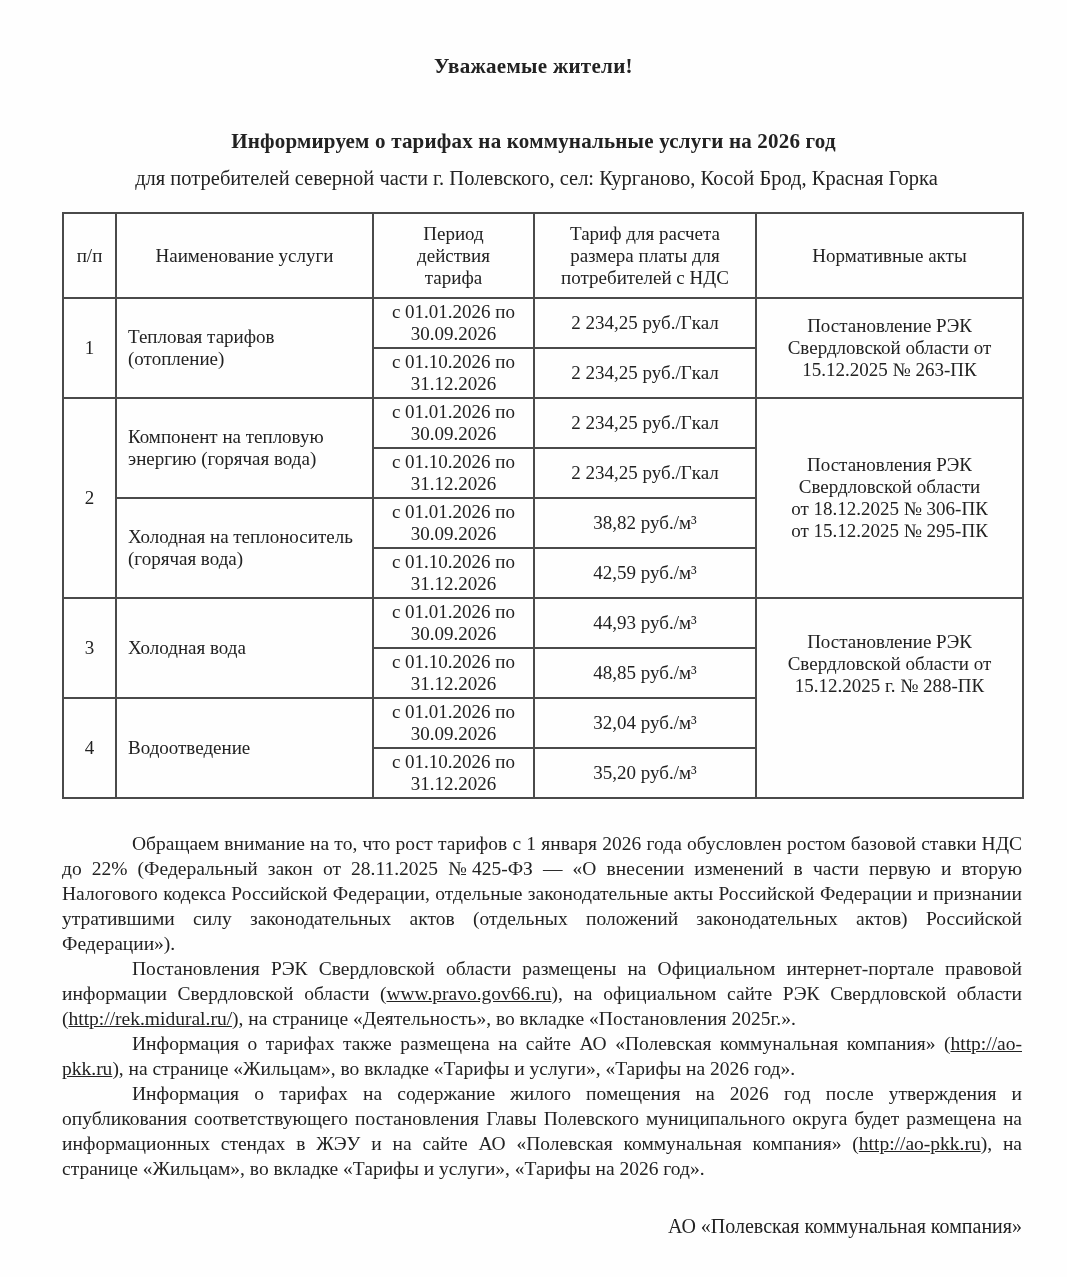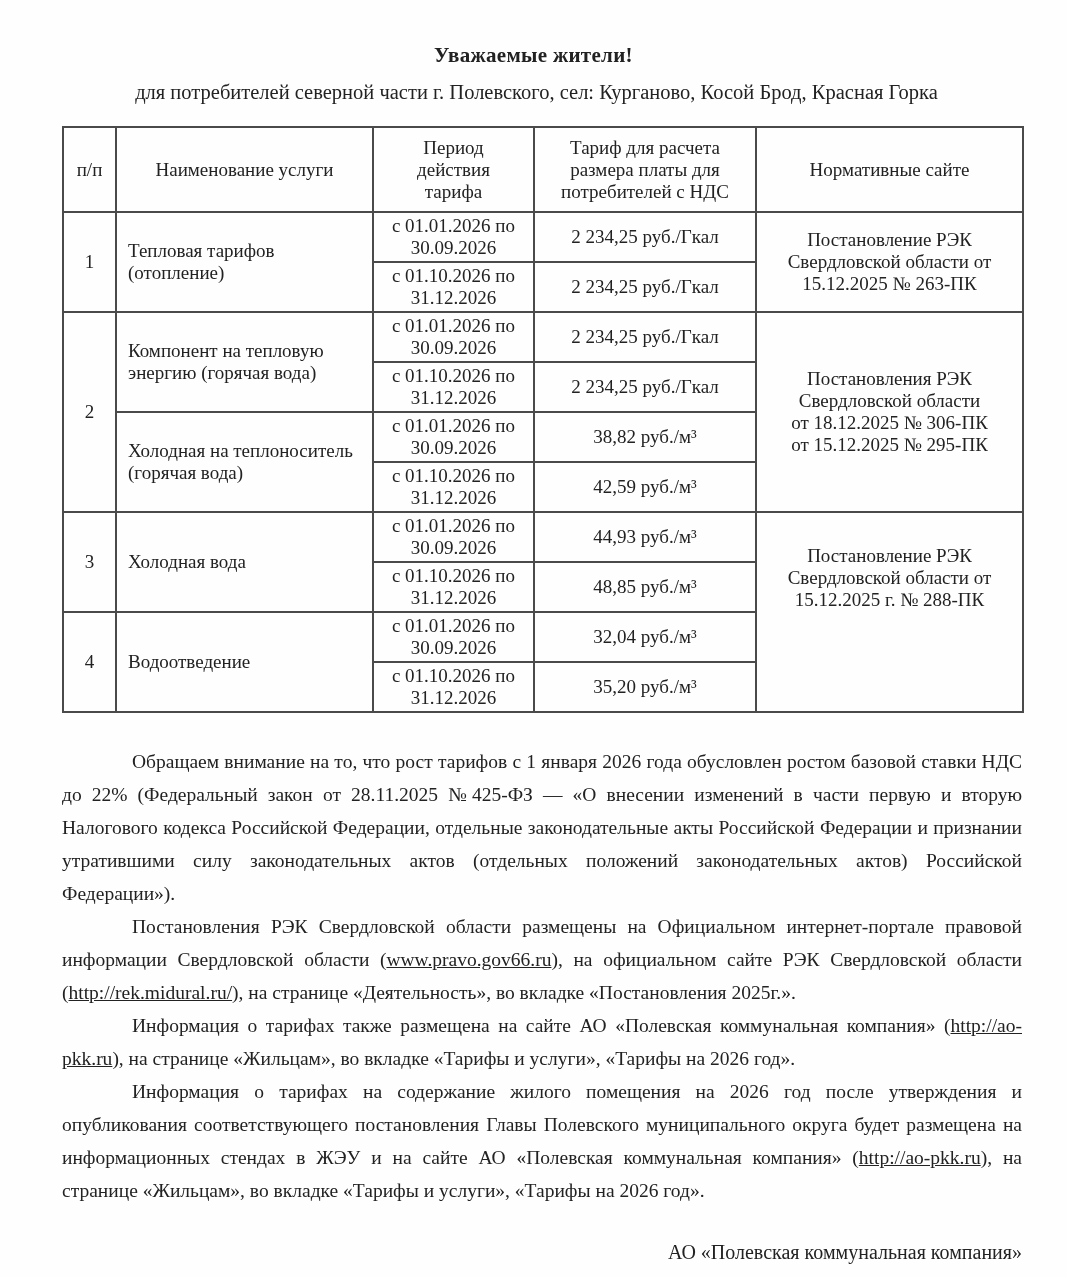--- a/index.html
+++ b/index.html
@@ -15,21 +15,21 @@
     font-family: "Liberation Serif", "DejaVu Serif", serif;
     color: #222222;
     box-sizing: border-box;
     padding-top: 42px;
     overflow: hidden;
   }
   .greeting {
     text-align: center;
     font-size: 21px;
     font-weight: bold;
-    margin: 1px;
+    margin: 12px;
     letter-spacing: 0.3px;
   }
   .doc-title {
     text-align: center;
     font-size: 21px;
     font-weight: bold;
     margin: 50px 0 0 0;
     letter-spacing: 0.2px;
   }
   .doc-subtitle {
@@ -71,39 +71,40 @@
   .body-text {
     margin: 32px 45px 0 62px;
     width: 960px;
     box-sizing: border-box;
   }
   .body-para {
     margin: 0;
     text-align: justify;
     text-indent: 70px;
     font-size: 19.5px;
-    line-height: 33px;
+    line-height: 25px;
   }
   .doc-link {
     text-decoration: underline;
   }
   .signature {
     margin: 34px 45px 0 62px;
     width: 960px;
     text-align: right;
     font-size: 20px;
   }
 </style>
 </head>
 <body>
 
 <div class="page">
 
   <p class="greeting">Уважаемые жители!</p>
 
+  <p class="doc-title">Информируем о тарифах на коммунальные услуги на 2026 год</p>
 
   <p class="doc-subtitle">для потребителей северной части г. Полевского, сел: Курганово, Косой Брод, Красная Горка</p>
 
   <table class="tariff-table">
     <colgroup>
       <col style="width:53px">
       <col style="width:257px">
       <col style="width:161px">
       <col style="width:222px">
       <col style="width:267px">
@@ -111,21 +112,21 @@
     <thead>
       <tr>
         <th>п/п</th>
         <th>Наименование услуги</th>
         <th class="pre-line">Период
 действия
 тарифа</th>
         <th class="pre-line">Тариф для расчета
 размера платы для
 потребителей с НДС</th>
-        <th>Нормативные сайте</th>
+        <th>Нормативные акты</th>
       </tr>
     </thead>
     <tbody>
 
       <tr>
         <td rowspan="2">1</td>
         <td rowspan="2" class="service-cell">Тепловая тарифов (отопление)</td>
         <td class="pre-line">с 01.01.2026 по
 30.09.2026</td>
         <td>2 234,25  руб./Гкал</td>

